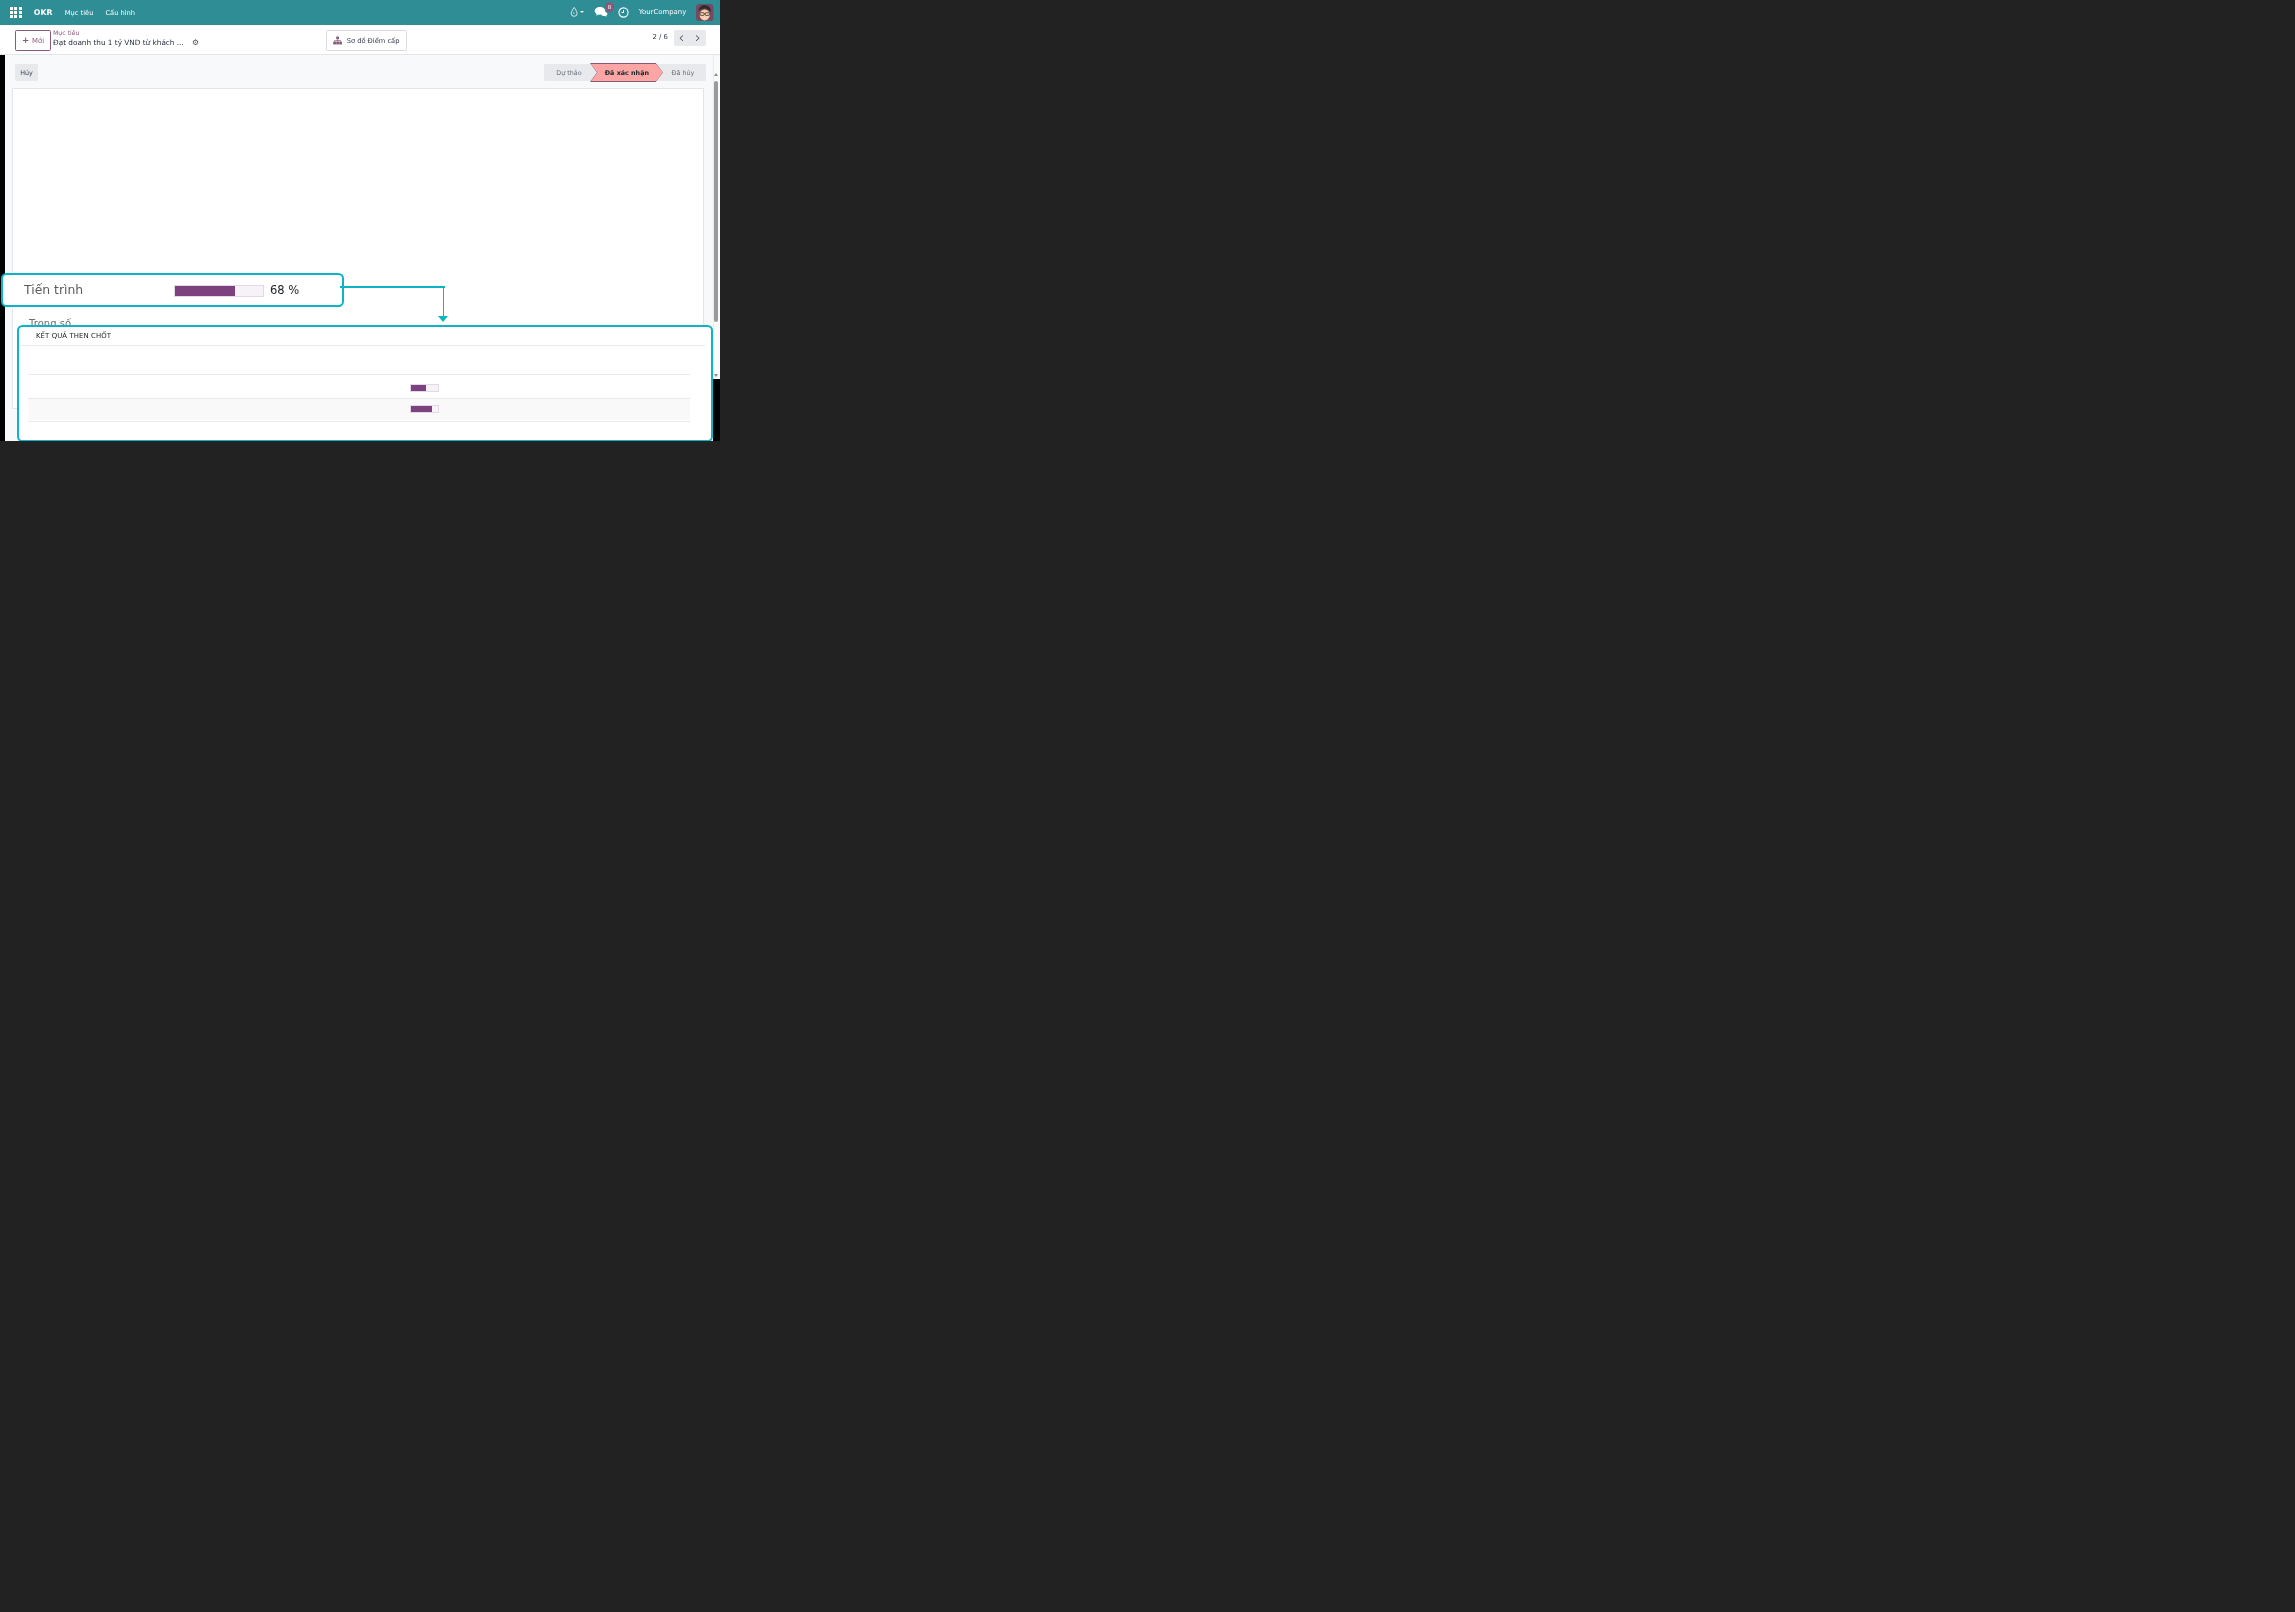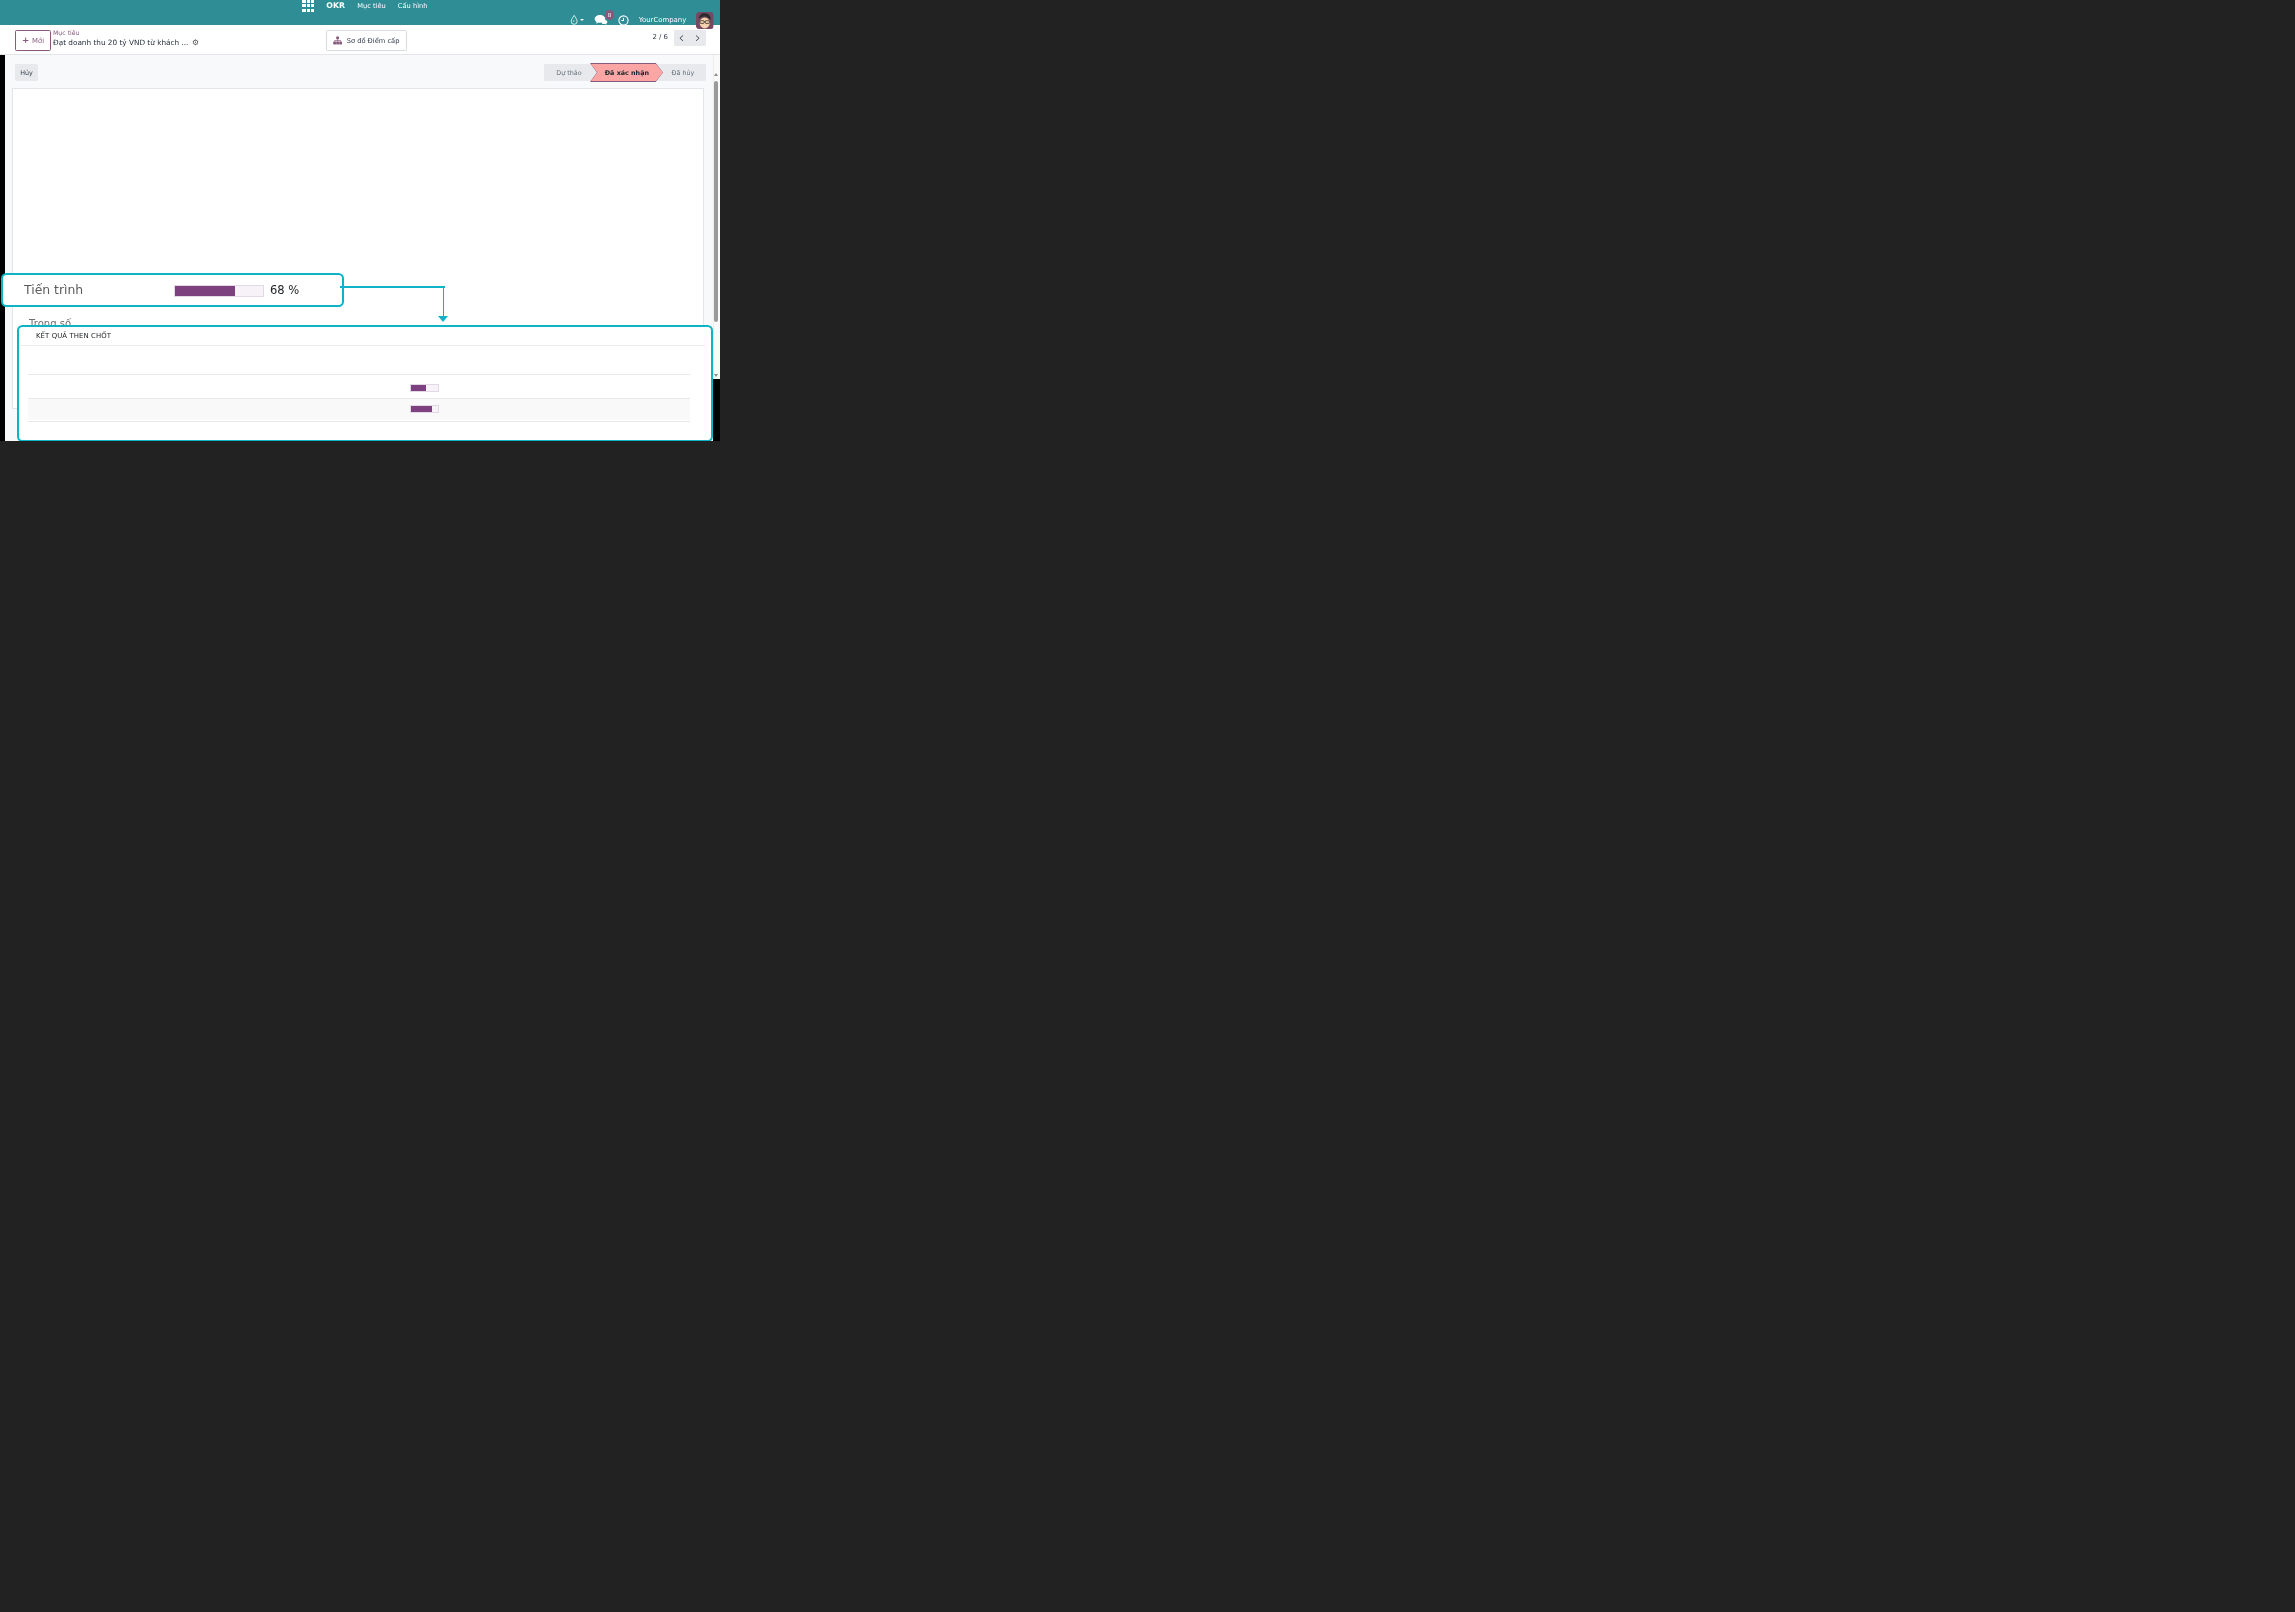--- a/index.html
+++ b/index.html
@@ -2,21 +2,21 @@
 <html style="font-size:7.3px"><head>
 <meta charset="utf-8">
 <style>
   html,body{margin:0;padding:0;background:#222;}
   #app{
     position:relative;width:720px;height:441px;overflow:hidden;
     background:#f8f9fa;
     font-family:"DejaVu Sans","Liberation Sans",sans-serif;
     -webkit-font-smoothing:antialiased;
   }
-  .abs{position:absolute;flex-direction:column;}
+  .abs{position:absolute;}
   
   #navbar{left:0;top:0;width:720px;height:25px;background:#2f8d96;z-index:10;
     display:flex;align-items:center;color:#fff;}
   .nav-left{display:flex;align-items:center;gap:12px;padding-left:10px;}
   .apps-grid{display:grid;grid-template-columns:repeat(3,3.2px);grid-template-rows:repeat(3,3.2px);gap:1.1px;cursor:pointer;}
   .apps-grid span{background:#fff;display:block;}
   .app-name{font-size:7.8px;font-weight:700;letter-spacing:0.1px;}
   .nav-menu{font-size:6.7px;cursor:pointer;}
   .nav-right{margin-left:auto;display:flex;align-items:center;gap:10px;padding-right:6.4px;}
   .nav-ico{display:flex;align-items:center;gap:1.8px;cursor:pointer;}
@@ -152,21 +152,21 @@
       </div>
     </div>
   </div>
 
   <div id="crumbbar" class="abs">
     <div class="new-btn">
       <span class="plus">+</span>
       <span>Mới</span>
     </div>
     <div class="bc-link">Mục tiêu</div>
-    <div class="bc-title">Đạt doanh thu 20 tỷ VND từ khách ...</div>
+    <div class="bc-title">Đạt doanh thu 1 tỷ VND từ khách ...</div>
     <div class="gear">⚙</div>
     <div class="hier-btn">
       <svg width="9.2" height="9.2" viewBox="0 0 20 20">
         <rect x="7" y="1" width="6" height="6" rx="1" fill="#875A7B"></rect>
         <rect x="0.5" y="12" width="6" height="6.5" rx="1" fill="#875A7B"></rect>
         <rect x="7" y="12" width="6" height="6.5" rx="1" fill="#875A7B"></rect>
         <rect x="13.5" y="12" width="6" height="6.5" rx="1" fill="#875A7B"></rect>
         <path d="M10 7 v3 M3.5 12 v-2 h13 v2 M10 10 v2" stroke="#875A7B" stroke-width="1.6" fill="none"></path>
       </svg>
       <span>Sơ đồ Điểm cấp</span>

